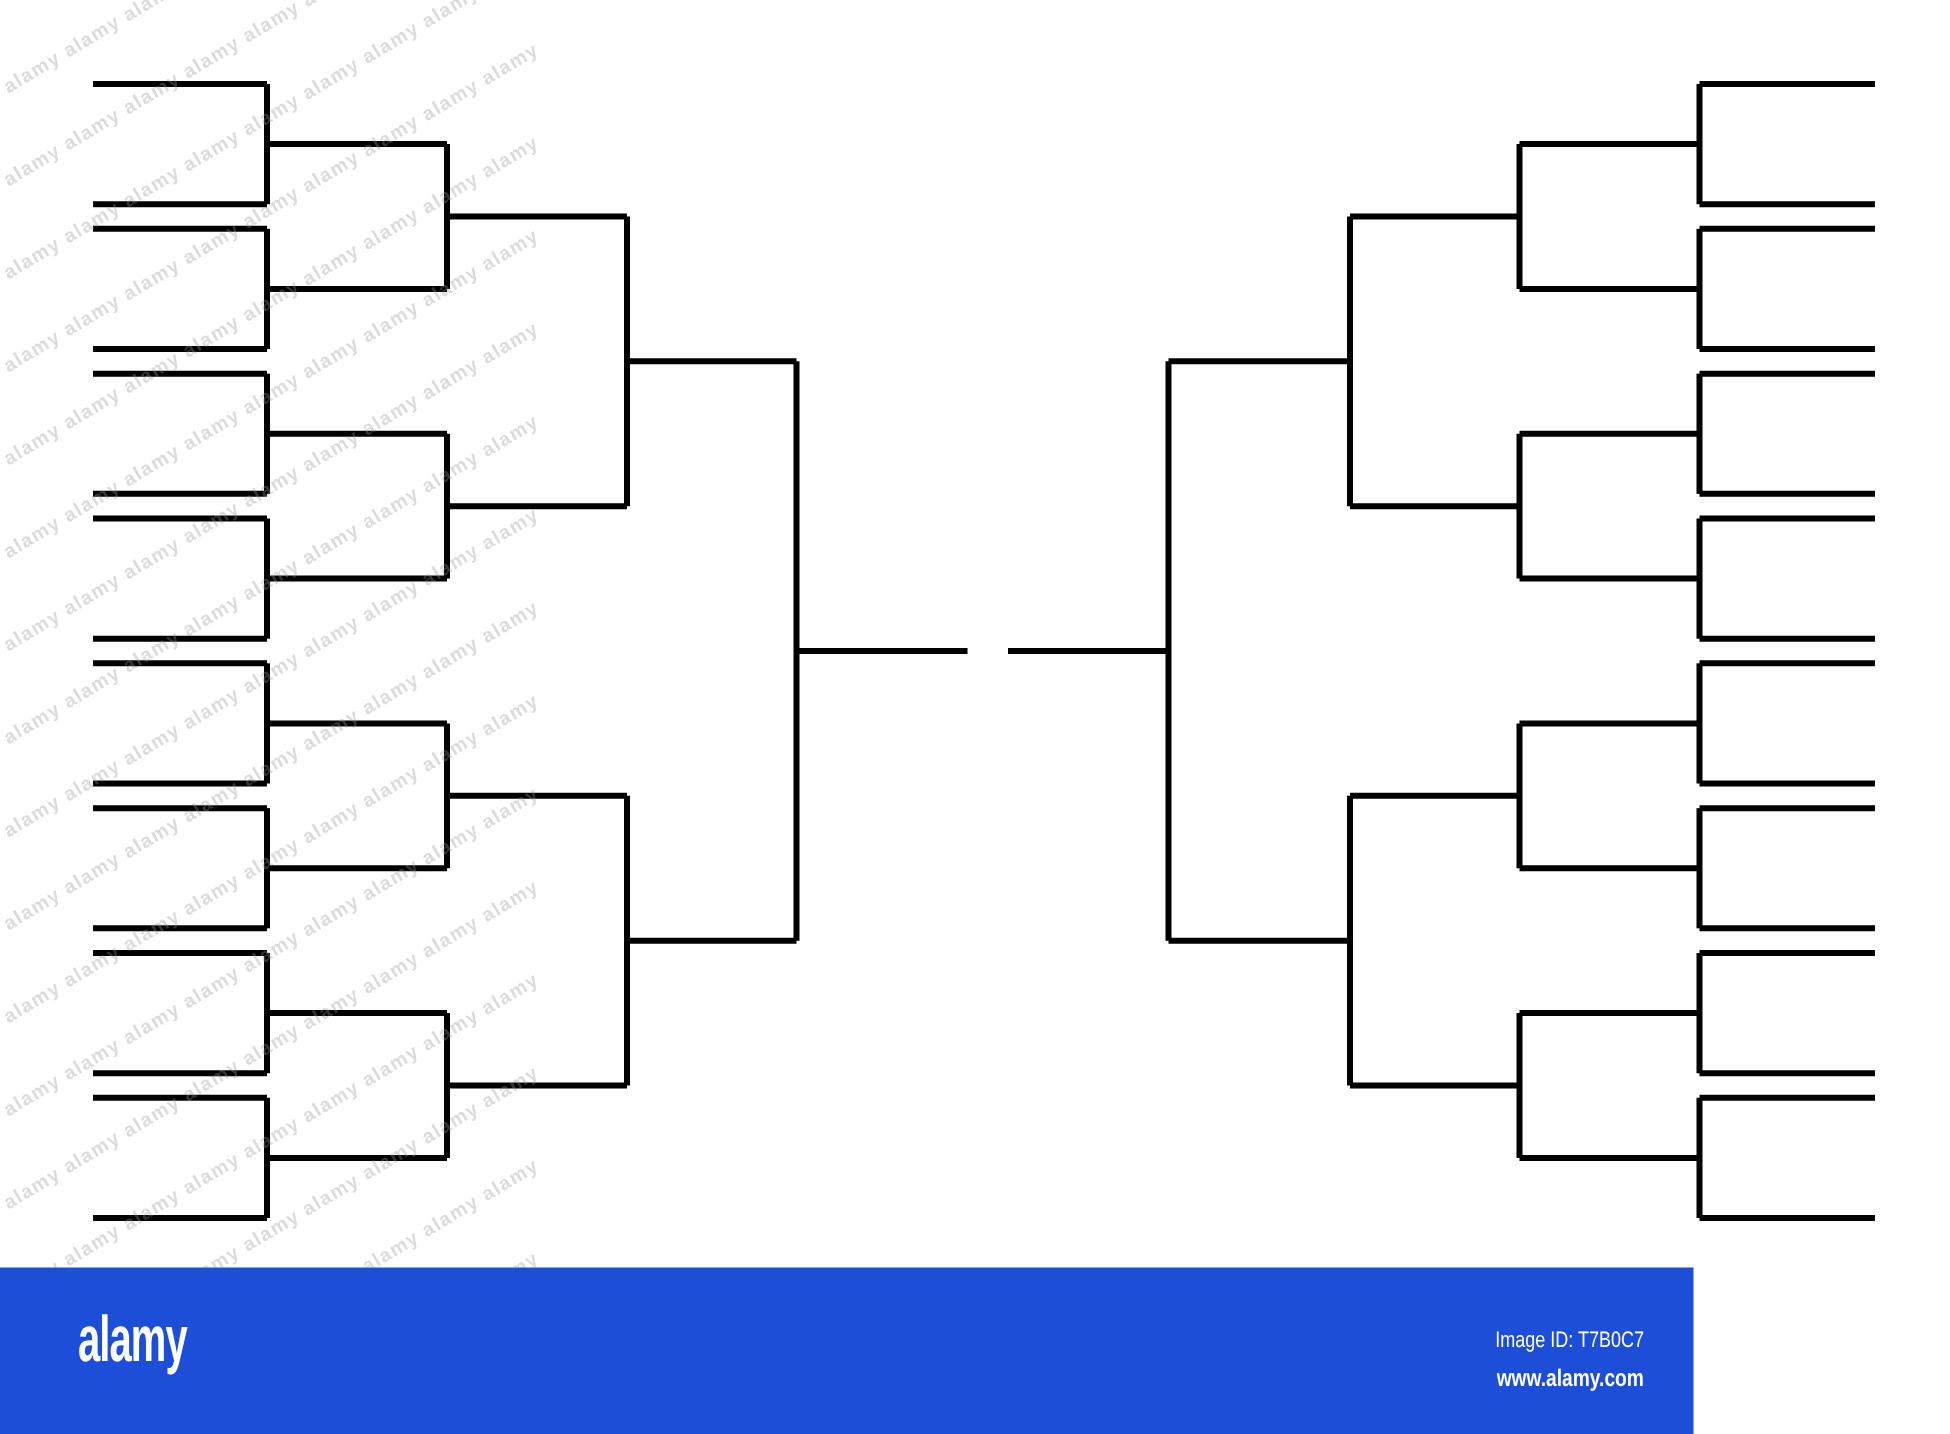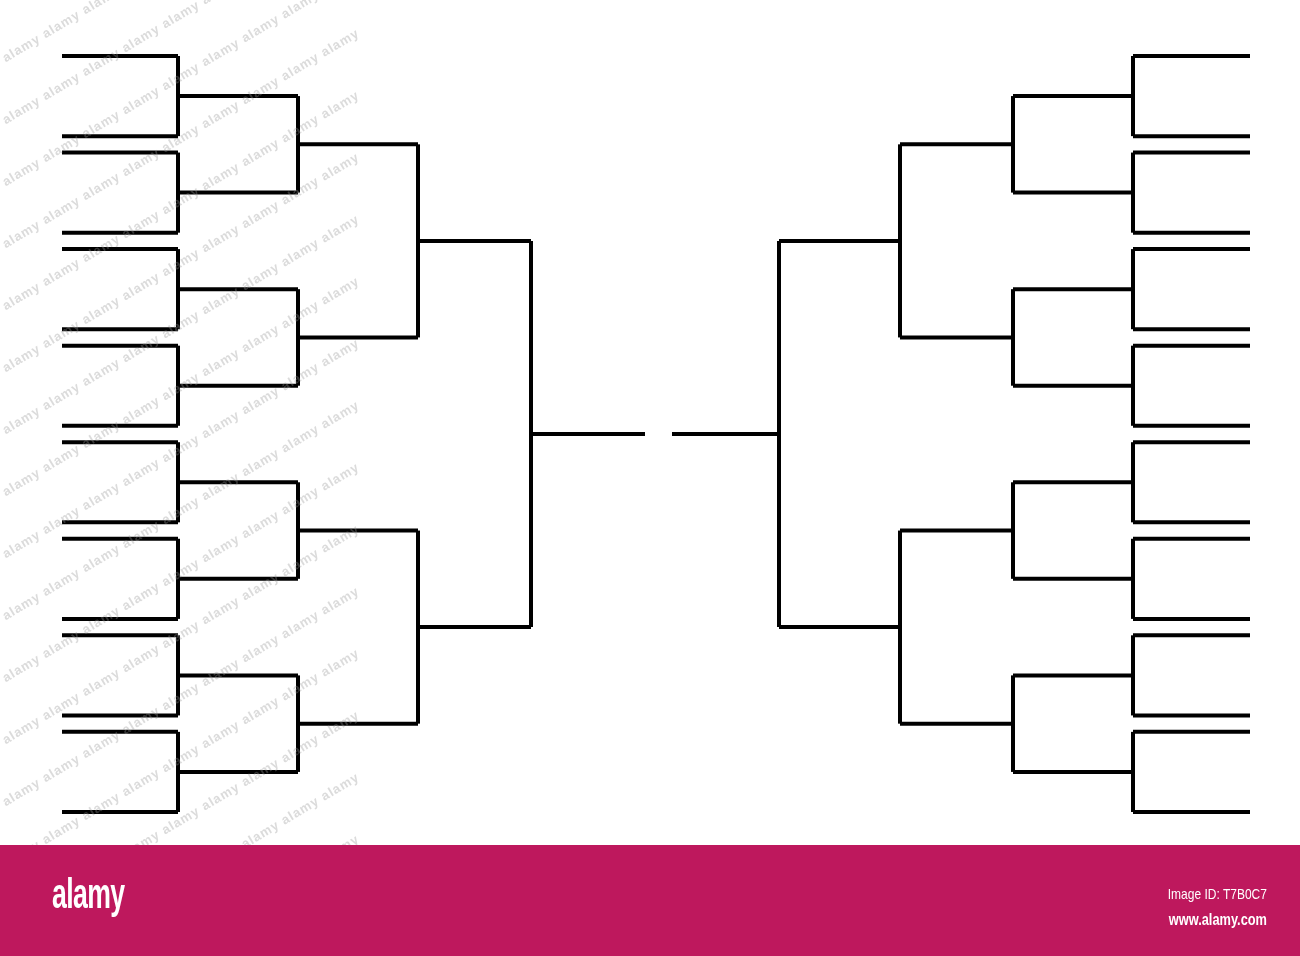--- a/index.html
+++ b/index.html
@@ -16,22 +16,22 @@
     position:absolute;
     color:rgba(150,150,150,0.34);
     font-family:"Liberation Sans", sans-serif;
     font-weight:700;
     font-size:13px;
     letter-spacing:1px;
     white-space:nowrap;
     transform-origin:left top;
   }
   #footer-bar{
-    position:absolute;left:0;top:845px;width:1300px;height:111px;
-    background:#be185d;
+    position:absolute;left:0;top:845px;width:1129px;height:111px;
+    background:#1d4ed8;
   }
   #footer-logo{
     position:absolute;left:52px;top:27px;
     color:#ffffff;
     font-family:"Liberation Sans", sans-serif;
     font-weight:700;
     font-size:43px;
     letter-spacing:-1px;
     transform:scaleX(0.62);
     transform-origin:left top;

